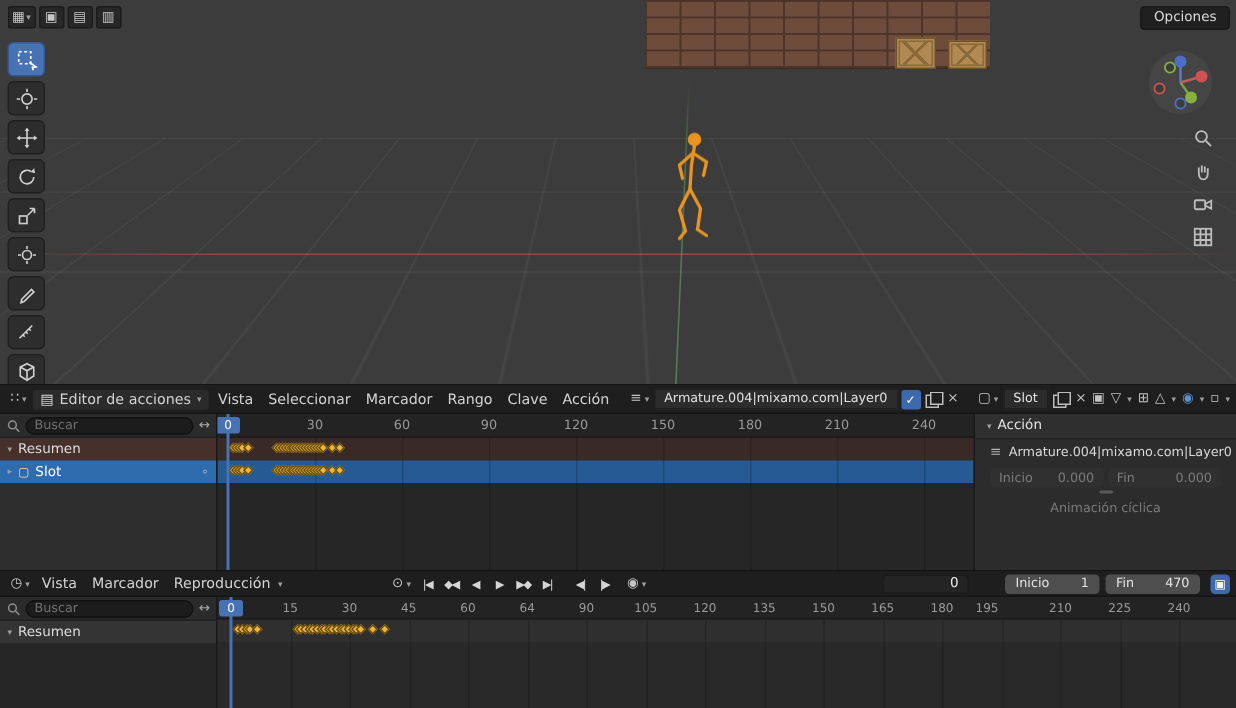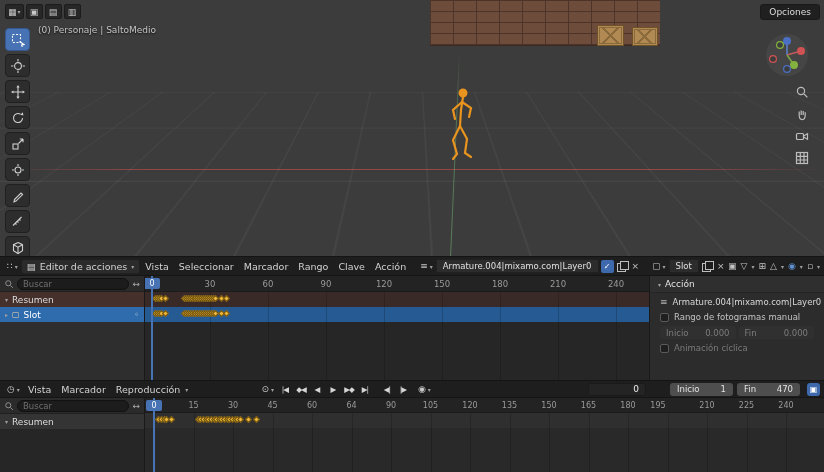--- a/index.html
+++ b/index.html
@@ -114,21 +114,21 @@
   .ph-badge { position:absolute; top:2px; left:-7px; width:16px; height:11px; background:#4772b3;
               border-radius:2px; color:#fff; font-size:8px; display:flex; align-items:center; justify-content:center; }
 
   .ds-sidebar { flex:1; background:#2c2c2c; border-left:1px solid #191919;
                 display:flex; flex-direction:column; font-size:8.5px; overflow:hidden; }
   .panel-header { height:17px; display:flex; align-items:center; gap:4px; padding:0 8px;
                   background:#2f2f2f; border-bottom:1px solid #242424; color:#e3e3e3; font-size:9px; }
   .name-row { height:17px; display:flex; align-items:center; gap:5px; padding:0 10px; color:#d8d8d8; }
   .act-ic { color:#b5b5b5; font-size:9px; }
   .check-row { height:14px; display:flex; align-items:center; gap:5px; padding:0 10px; color:#c3c3c3; }
-  .check-row.dis { color:#7a7a7a; }
+  .check-row.dis { color:#7a7a7a;flex-direction:column; }
   .cb { width:9px; height:9px; background:#1f1f1f; border:1px solid #5a5a5a; border-radius:2px; }
   .fields-row { display:flex; gap:3px; padding:2px 10px; }
   .field { flex:1; height:13px; background:#303030; border-radius:3px; display:flex;
            align-items:center; justify-content:space-between; padding:0 6px; color:#7b7b7b; }
   .panel-footer { margin-top:auto; height:15px; display:flex; align-items:center; gap:4px;
                   padding:0 8px; border-top:1px solid #222; background:#2f2f2f; color:#cfcfcf; font-size:9px; }
   .blue-ic { color:#5f8fd0; }
   .filters { margin-left:auto; display:flex; align-items:center; gap:4px; font-size:9px; color:#c2c2c2; }
 
   
@@ -189,21 +189,20 @@
       </div>
       <div class="vp-hbtn">
         <span>▤</span>
       </div>
       <div class="vp-hbtn">
         <span>▥</span>
       </div>
     </div>
 
     <div class="vp-overlay">
-      <div class="l2">(0) Personaje | SaltoMedio</div>
     </div>
 
     <button class="options-btn">Opciones</button>
 
     <div class="toolbar">
       <div class="tool active">
         <svg width="14" height="14" viewBox="0 0 14 14">
           <rect x="1.5" y="1.5" width="8" height="8" stroke-dasharray="2 1.6"></rect>
             <path d="M8.5 8.5 L13 11.6 L10.6 12 L11.3 14"></path>
           </svg>
@@ -459,24 +458,20 @@
 
       <div class="ds-sidebar">
         <div class="panel-header">
           <span class="caret">▾</span>
           <span>Acción</span>
         </div>
         <div class="name-row">
           <span class="act-ic">≡</span>
           <span>Armature.004|mixamo.com|Layer0</span>
         </div>
-        <div class="check-row">
-          <span class="cb"></span>
-          <span>Rango de fotogramas manual</span>
-        </div>
         <div class="fields-row">
           <div class="field">
             <span>Inicio</span>
             <span>0.000</span>
           </div>
           <div class="field">
             <span>Fin</span>
             <span>0.000</span>
           </div>
         </div>

